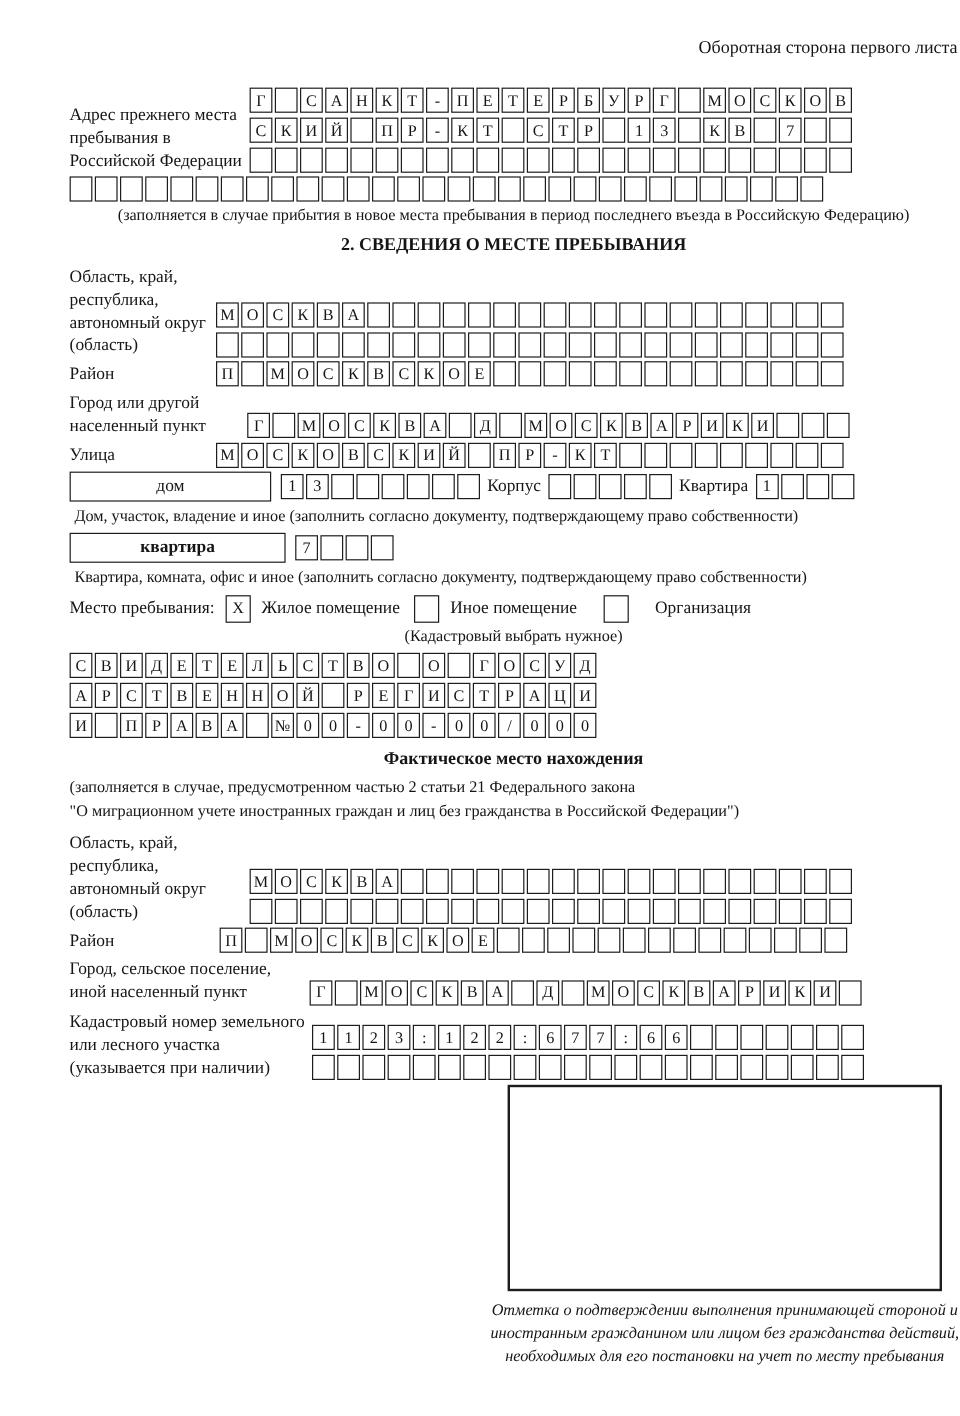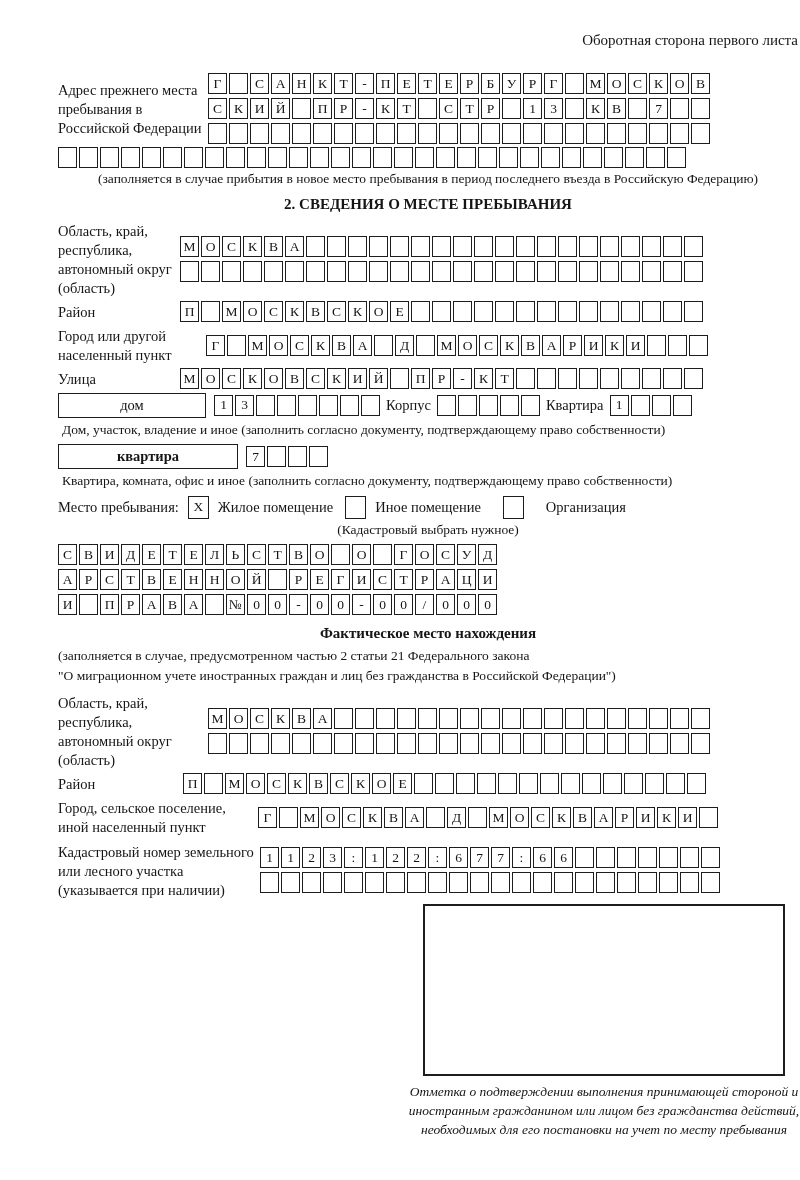--- a/index.html
+++ b/index.html
@@ -5,21 +5,21 @@
   * { box-sizing: border-box; margin: 0; padding: 0; }
   html, body { width: 800px; height: 1180px; background: #ffffff; overflow: hidden; }
   body {
     color: #151515;
     font-family: "Liberation Serif", "DejaVu Serif", serif;
   }
   .page { width: 800px; height: 1180px; padding: 32px 30px 0 30px; position: relative; margin-left: 28px; }
 
   .corner { text-align: right; font-size: 15px; margin-bottom: 24px; }
 
-  .field { display: flex; align-items: center; margin-bottom: 3px; }
+  .field { display: flex; align-items: flex-end; margin-bottom: 3px; }
   .flabel { font-size: 14.5px; line-height: 1.32; padding-top: 2px; padding-right: 6px; flex: 0 0 auto; }
   .w150 { flex-basis: 150px; }
   .w122 { flex-basis: 122px; }
   .w148 { flex-basis: 148px; }
   .w222 { flex-basis: 222px; }
   .w125 { flex-basis: 125px; }
   .w200 { flex-basis: 200px; }
   .w202 { flex-basis: 202px; }
 
   .rows { display: flex; flex-direction: column; gap: 4px; }
@@ -174,21 +174,21 @@
       <span class="cell"></span>
       <span class="cell"></span>
       <span class="cell"></span>
       <span class="cell"></span>
       <span class="cell"></span>
       <span class="cell"></span>
       <span class="cell"></span>
       <span class="cell"></span>
       <span class="cell"></span>
     </div>
-  <div class="cap cap-c">(заполняется в случае прибытия в новое место пребывания в период последнего въезда в Российскую Федерацию)</div>
+  <div class="cap cap-c">(заполняется в случае прибытия в новое места пребывания в период последнего въезда в Российскую Федерацию)</div>
 
   <div class="sec-title">2. СВЕДЕНИЯ О МЕСТЕ ПРЕБЫВАНИЯ</div>
 
   <div class="field">
     <div class="flabel w122">Область, край, республика, автономный округ (область)</div>
     <div class="rows">
       <div class="boxrow">
           <span class="cell">М</span>
           <span class="cell">О</span>
           <span class="cell">С</span>
@@ -331,21 +331,21 @@
         <span class="cell"></span>
         <span class="cell"></span>
         <span class="cell"></span>
         <span class="cell"></span>
         <span class="cell"></span>
         <span class="cell"></span>
       </div>
   </div>
 
   <div class="inline-row">
-    <div class="type-box" style="width:148px;font-family:Liberation Serif, serif;">дом</div>
+    <div class="type-box" style="width:168px;font-family:Liberation Serif, serif;">дом</div>
     <div style="width:8px;"></div>
     <div class="boxrow">
         <span class="cell">1</span>
         <span class="cell">3</span>
         <span class="cell"></span>
         <span class="cell"></span>
         <span class="cell"></span>
         <span class="cell"></span>
         <span class="cell"></span>
         <span class="cell"></span>

